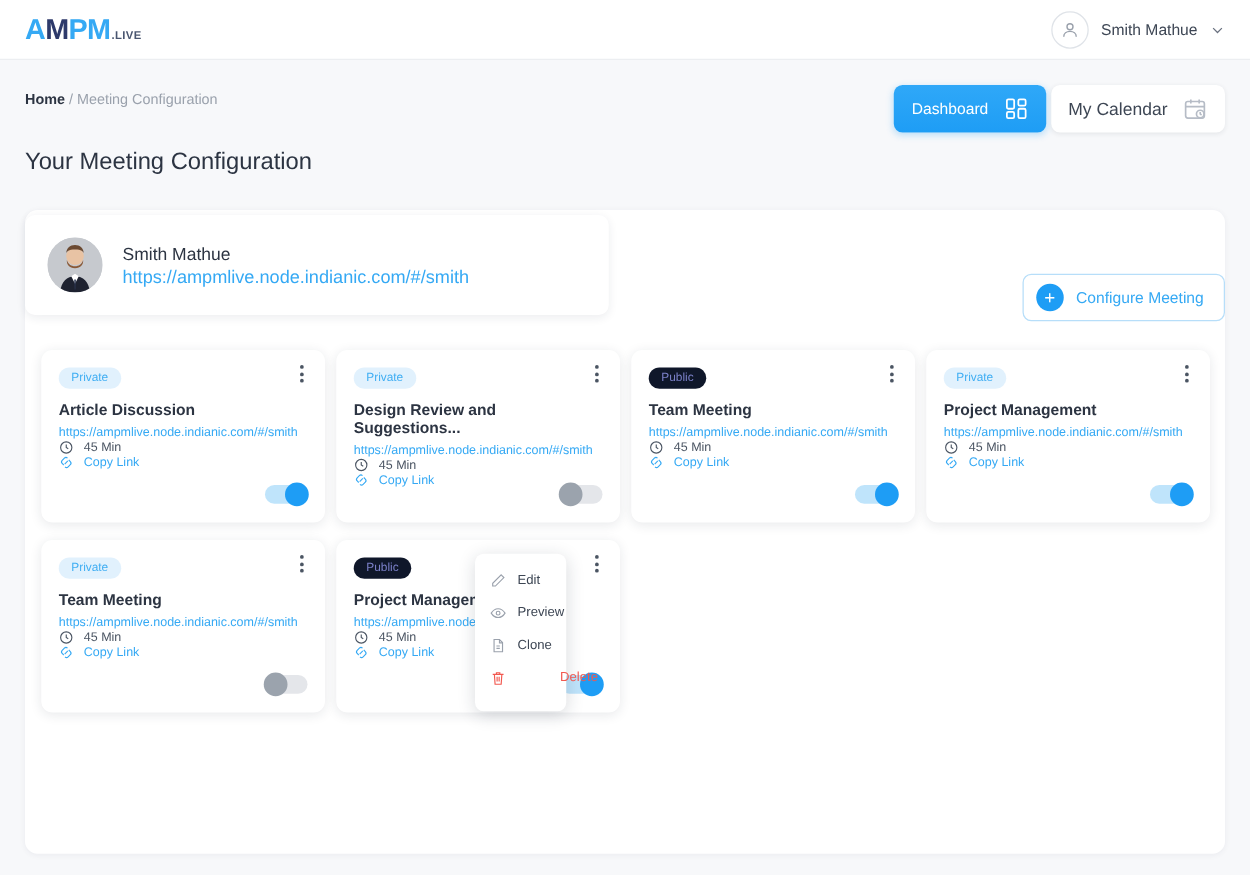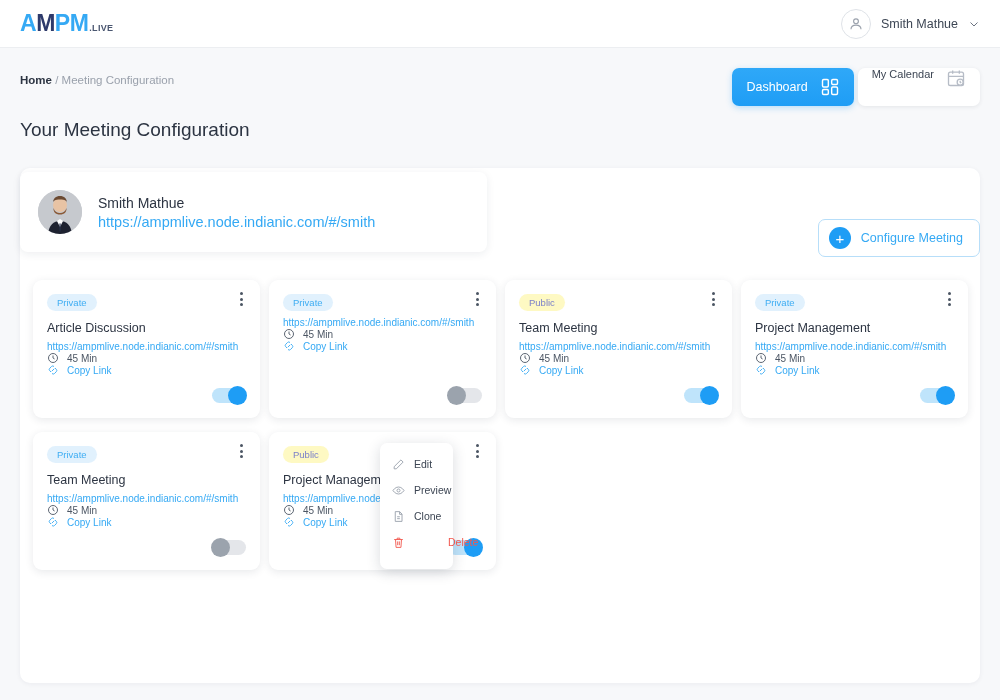--- a/index.html
+++ b/index.html
@@ -44,22 +44,22 @@
   .btn-dash {
     height: 38px; border-radius: 7px;
     background: linear-gradient(180deg, #2fa8f8 0%, #1e9df5 100%);
     color: #fff; font-size: 12.5px;
     display: flex; align-items: center; gap: 12px;
     padding: 0 14px; cursor: pointer;
     box-shadow: 0 2px 6px rgba(40,160,245,.3);
   }
   .btn-cal {
     height: 38px; border-radius: 7px; background: #fff;
-    color: #3d4654; font-size: 11px;
-    display: flex; align-items: flex-start; gap: 12px;
+    color: #3d4654; font-size: 14px;
+    display: flex; align-items: center; gap: 12px;
     padding: 0 14px; cursor: pointer;
     box-shadow: 0 1px 4px rgba(30,40,60,.09);
   }
 
   .page-title {
     position: absolute; left: 20px; top: 119px;
     font-size: 19px; color: #2c3442; font-weight: 400;
   }
 
   
@@ -108,29 +108,29 @@
     background: #fff; border-radius: 9px;
     box-shadow: 0 2px 9px rgba(30,40,60,.10);
     padding: 12px 14px 10px 14px;
     position: relative;
   }
   .badge {
     display: inline-block; font-size: 9.5px;
     padding: 3px 10px; border-radius: 9px;
   }
   .badge.private { background: #e1f1fd; color: #40aef3; }
-  .badge.public  { background: #fef9c3; color: #7b80c9; }
+  .badge.public  { background: #0f172a; color: #7b80c9; }
   .dots {
     position: absolute; right: 12px; top: 10px;
     width: 14px; height: 18px; cursor: pointer;
     display: flex; flex-direction: column; align-items: center;
     justify-content: space-between; padding: 2px 0;
   }
   .dots i { width: 3px; height: 3px; border-radius: 50%; background: #4b5563; display: block; }
-  .m-title { font-size: 12.5px; color: #2c3442; font-weight: 400; margin-top: 10px; }
+  .m-title { font-size: 12.5px; color: #2c3442; font-weight: 700; margin-top: 10px; }
   .m-url   { font-size: 10px; color: #35a9f4; margin-top: 6px; white-space: nowrap; }
   .m-row   { display: flex; align-items: center; gap: 8px; }
   .m-dur   { font-size: 10px; color: #4b5563; }
   .m-copy  { font-size: 10px; color: #35a9f4; cursor: pointer; text-align: right; }
 
   .toggle {
     position: absolute; right: 14px; bottom: 15px;
     width: 34px; height: 15px; border-radius: 9px; cursor: pointer;
   }
   .toggle.on  { background: #bfe4fb; }
@@ -276,20 +276,21 @@
         </div>
     </div>
 
     <div class="mcard">
       <span class="badge private">Private</span>
       <div class="dots">
           <i></i>
           <i></i>
           <i></i>
         </div>
+      <div class="m-title">Design Review and Suggestions...</div>
       <div class="m-url">https://ampmlive.node.indianic.com/#/smith</div>
       <div class="m-row">
         <span>
           <svg width="12" height="12" viewBox="0 0 24 24" fill="none" stroke="#4b5563" stroke-width="1.8">
               <circle cx="12" cy="12" r="9"></circle>
               <path d="M12 7v5l3.2 2"></path>
             </svg>
         </span>
         <span class="m-dur">45 Min</span>
       </div>

